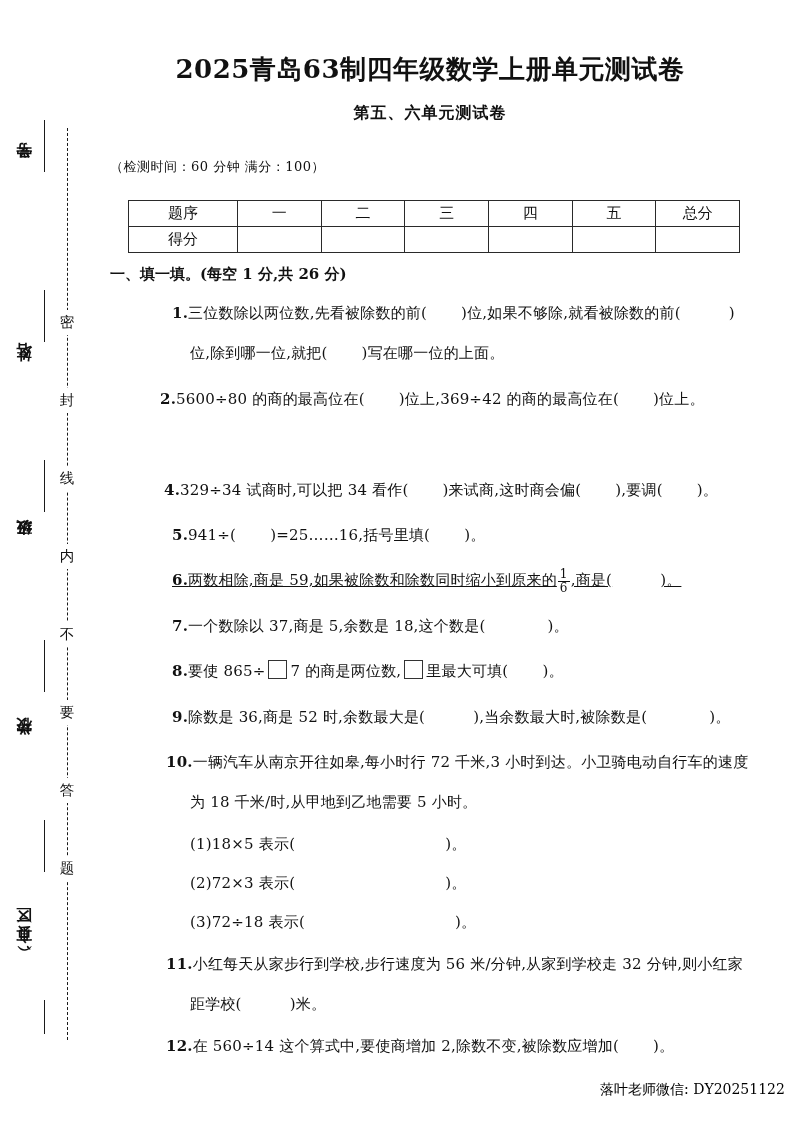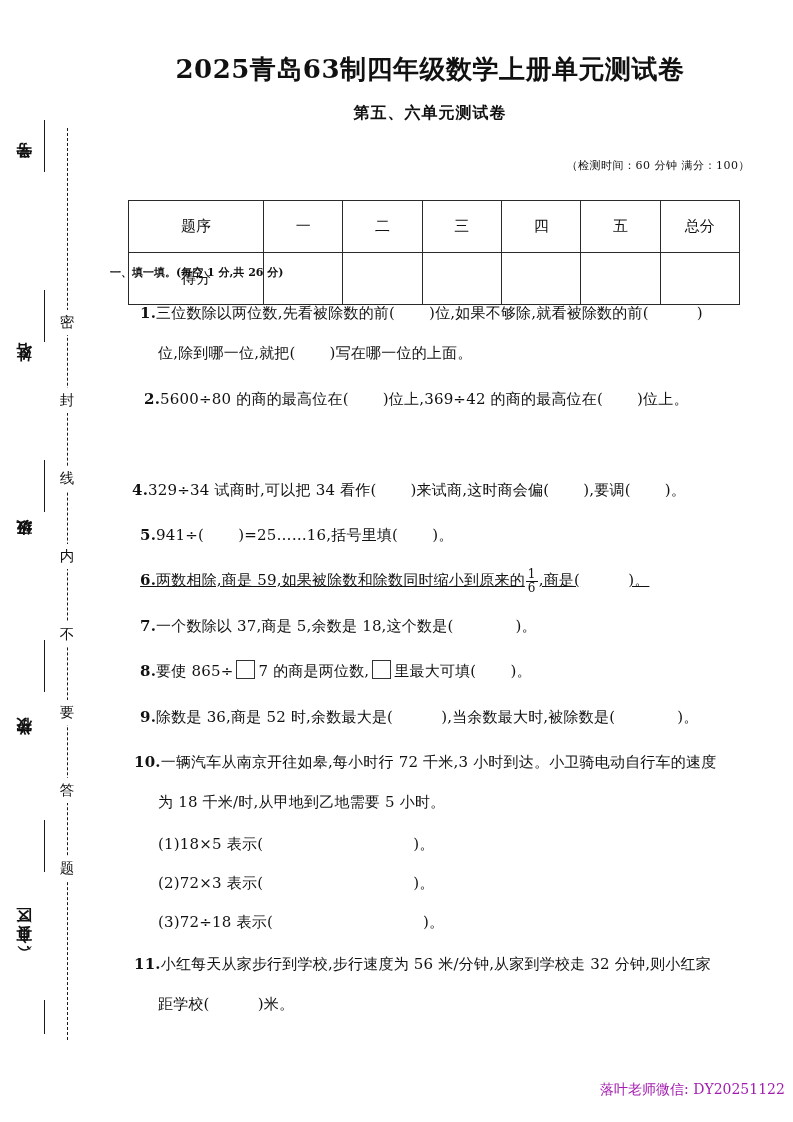--- a/index.html
+++ b/index.html
@@ -92,60 +92,61 @@
     text-align: center;
     font-size: 16px;
     font-weight: bold;
     letter-spacing: 1px;
   }
   .exam-info {
     position: absolute;
     left: 0;
     top: 158px;
     width: 640px;
-    text-align: right;
-    font-size: 11px;
+    text-align: left;
+    font-size: 13px;
     letter-spacing: 0.5px;
   }
 
   
   .score-table {
     position: absolute;
     left: 18px;
     top: 200px;
     border-collapse: collapse;
     width: 612px;
     table-layout: fixed;
   }
   .score-table td {
     border: 1.2px solid #2a2a2a;
     height: 25px;
     text-align: center;
     font-size: 15px;
-    padding: 13px;
+    padding: 0;
   }
   .score-table td.lbl { width: 108px; }
 
   
   .section-head {
     position: absolute;
     left: 0;
     top: 265px;
-    font-size: 11px;
+    font-size: 15px;
     font-weight: bold;
     white-space: nowrap;
   }
 
   
   .q {
     position: absolute;
     font-size: 15px;
     line-height: 32px;
     white-space: nowrap;
     letter-spacing: 0.2px;
+    margin-left: 32px;
   }
   .q-num {
     font-weight: bold;
     font-family: "DejaVu Serif", "Liberation Serif", serif;
   }
   .blank-s  { display: inline-block; width: 34px; }
   .blank-m  { display: inline-block; width: 48px; }
   .blank-l  { display: inline-block; width: 62px; }
   .blank-xl { display: inline-block; width: 150px; }
 
@@ -169,21 +170,21 @@
   }
   .frac .num { display: block; padding: 0 2px; }
   .frac .den { display: block; border-top: 1.1px solid #111; padding: 0 2px; }
 
   .footer-note {
     position: absolute;
     left: 490px;
     top: 1081px;
     font-size: 14px;
     white-space: nowrap;
-    color: #a21caf;
+    color: #000000;
   }
 </style>
 </head>
 <body>
 
 <div class="seal-band">
 
   <div class="seal-solid-line" style="top:120px;height:52px;"></div>
   <div class="seal-solid-line" style="top:290px;height:52px;"></div>
   <div class="seal-solid-line" style="top:460px;height:52px;"></div>
@@ -240,21 +241,21 @@
 
   <div class="section-head">一、填一填。(每空 1 分,共 26 分)</div>
 
   <div class="q" style="left:30px; top:297px;">
     <span class="q-num">1.</span><span>三位数除以两位数,先看被除数的前(</span><span class="blank-s"></span><span>)位,如果不够除,就看被除数的前(</span><span class="blank-m"></span><span>)</span>
   </div>
   <div class="q" style="left:48px; top:337px;">
     <span>位,除到哪一位,就把(</span><span class="blank-s"></span><span>)写在哪一位的上面。</span>
   </div>
 
-  <div class="q" style="left:34px; top:383px;">
+  <div class="q" style="left:18px; top:383px;">
     <span class="q-num">2.</span><span>5600÷80 的商的最高位在(</span><span class="blank-s"></span><span>)位上,369÷42 的商的最高位在(</span><span class="blank-s"></span><span>)位上。</span>
   </div>
 
 
   <div class="q" style="left:22px; top:474px;">
     <span class="q-num">4.</span><span>329÷34 试商时,可以把 34 看作(</span><span class="blank-s"></span><span>)来试商,这时商会偏(</span><span class="blank-s"></span><span>),要调(</span><span class="blank-s"></span><span>)。</span>
   </div>
 
   <div class="q" style="left:30px; top:519px;text-align:center;">
     <span class="q-num">5.</span><span>941÷(</span><span class="blank-s"></span><span>)=25……16,括号里填(</span><span class="blank-s"></span><span>)。</span>
@@ -292,16 +293,19 @@
     <span>(3)72÷18 表示(</span><span class="blank-xl"></span><span>)。</span>
   </div>
 
   <div class="q" style="left:24px; top:948px;">
     <span class="q-num">11.</span><span>小红每天从家步行到学校,步行速度为 56 米/分钟,从家到学校走 32 分钟,则小红家</span>
   </div>
   <div class="q" style="left:48px; top:988px;">
     <span>距学校(</span><span class="blank-m"></span><span>)米。</span>
   </div>
 
+  <div class="q" style="left:24px; top:1030px;">
+    <span class="q-num">12.</span><span>在 560÷14 这个算式中,要使商增加 2,除数不变,被除数应增加(</span><span class="blank-s"></span><span>)。</span>
+  </div>
 
   <div class="footer-note">落叶老师微信: DY20251122</div>
 
 </div>
 
 </body></html>

